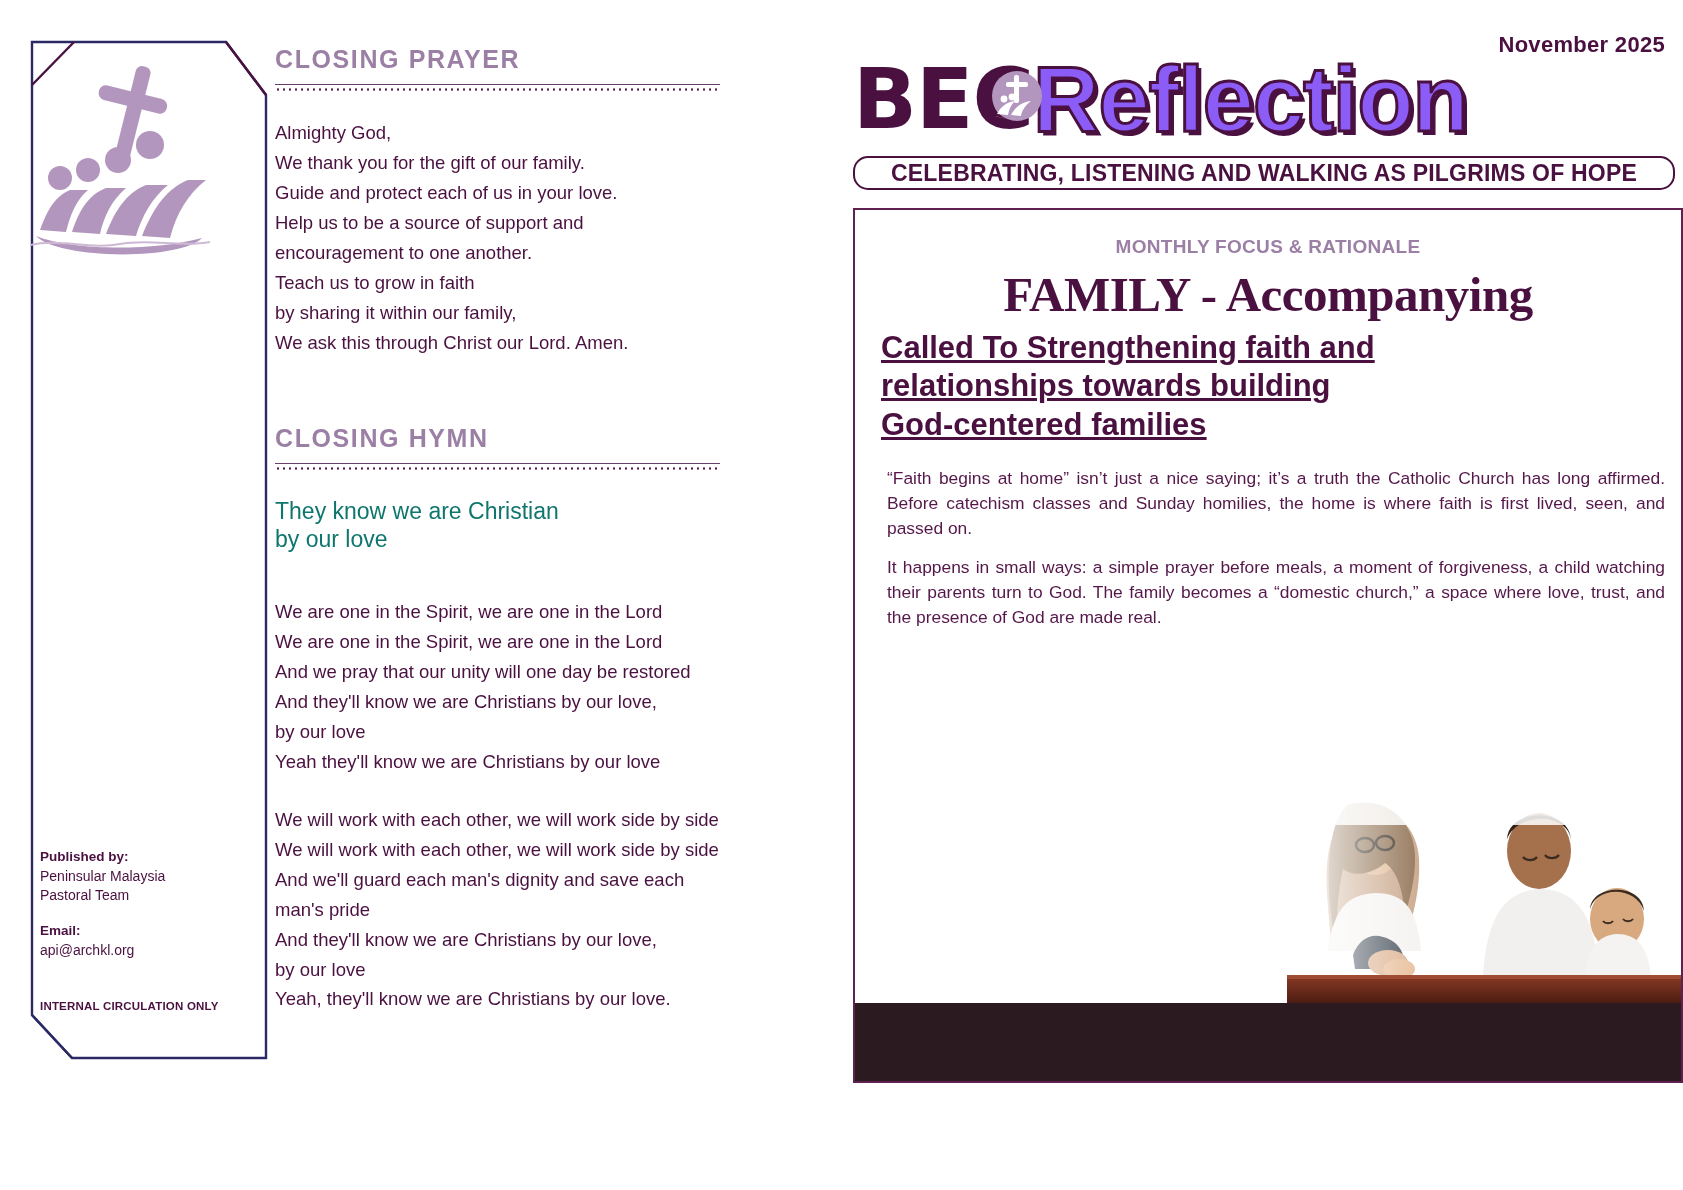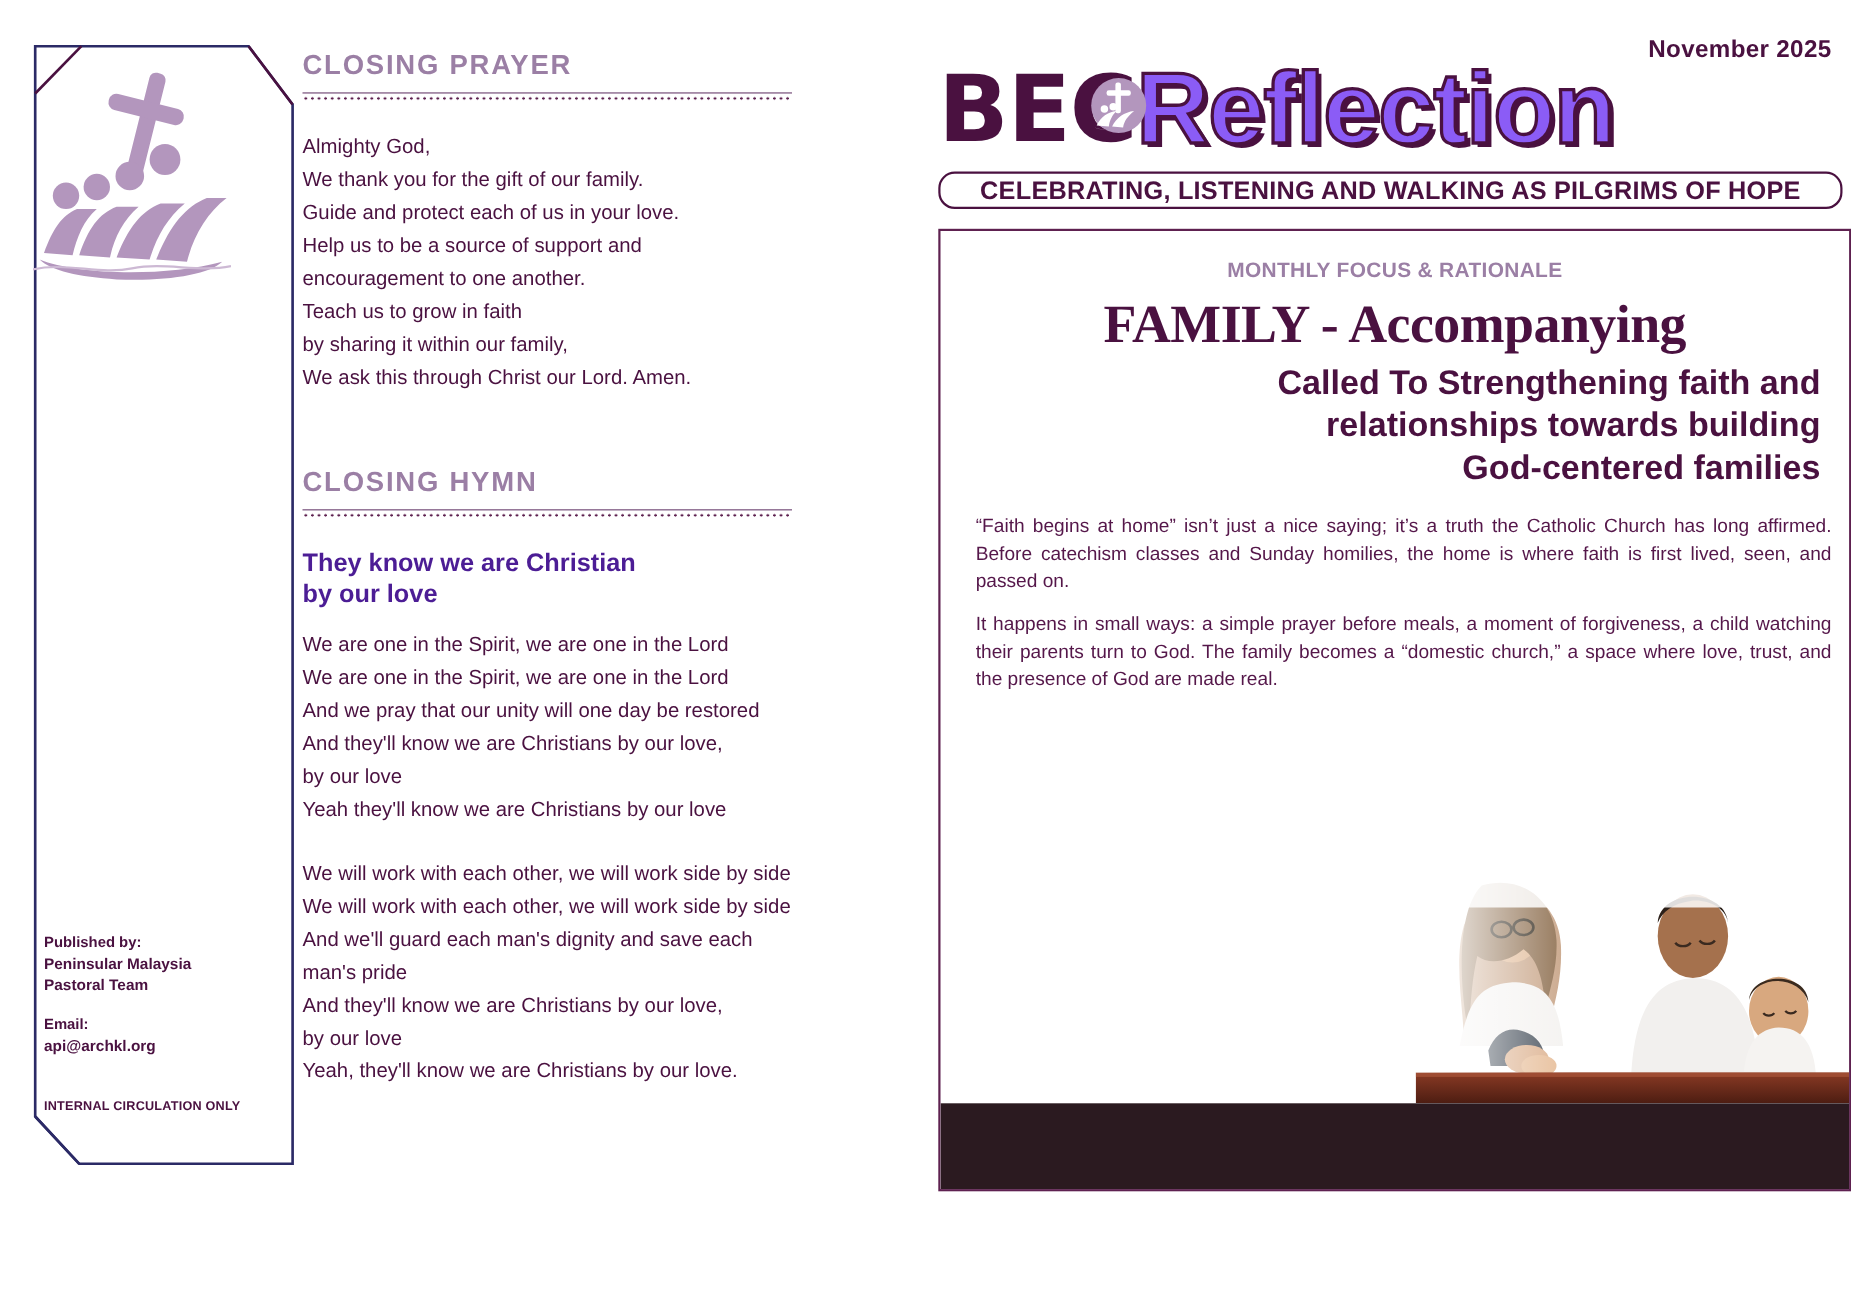--- a/index.html
+++ b/index.html
@@ -20,21 +20,21 @@
     position:absolute; left:30px; top:40px; width:250px; height:1020px;
   }
   .bookmark svg{position:absolute;left:0;top:0;}
   .logo-boat{position:absolute; left:22px; top:55px; width:180px; height:215px;}
 
   .publisher{
     position:absolute; left:40px; top:848px; width:185px;
     color:#4a1140; line-height:1.35;
   }
   .pub-label{font-size:13.5px;font-weight:bold;margin-bottom:1px;}
-  .pub-value{font-size:14px;font-weight:700;}
+  .pub-value{font-size:14px;font-weight:400;}
   .pub-gap{height:17px;}
   .internal{
     position:absolute; left:40px; top:1000px; width:220px;
     font-size:11.5px;font-weight:bold;color:#4a1140;letter-spacing:.2px;
   }
 
   .left-content{
     position:absolute; left:275px; top:45px; width:450px;
   }
   .sec-head{
@@ -51,22 +51,22 @@
   .rule:after{
     content:""; position:absolute; left:0; right:0; top:4px; height:3px;
     background-image:radial-gradient(circle, #5e2150 0 1px, transparent 1.3px);
     background-size:6px 3px; background-repeat:repeat-x;
   }
   .prayer-line, .lyric-line{
     font-size:18.5px; color:#4a1140; line-height:1.62; white-space:pre;
   }
   .blank-line{height:28px;}
   .hymn-title{
-    font-size:23px; font-weight:bold; color:#4c1d95;
-    line-height:1.22; margin:2px 0 18px 0;
+    font-size:23px; font-weight:normal; color:#0f766e;
+    line-height:1.22; margin:2px 0 44px 0;
   }
   .gap-sections{height:66px;}
 
   
   .right-panel{
     position:absolute; left:845px; top:0; width:838px; height:878px;
   }
   .masthead{position:absolute; left:0; top:0; width:838px; height:200px;}
   .issue-date{
     position:absolute; right:18px; top:32px;
@@ -110,22 +110,22 @@
   .focus-kicker{
     text-align:center; color:#9b7fa5; font-weight:bold;
     font-size:19px; letter-spacing:.3px; margin-top:26px;
   }
   .focus-title{
     text-align:center; color:#4a1140; font-weight:bold;
     font-family:"Liberation Serif", serif;
     font-size:49px; letter-spacing:-.5px; margin-top:12px; line-height:1;
   }
   .focus-sub{
-    text-align:right; color:#4a1140; font-weight:bold;
-    font-size:31px; line-height:1.24; margin-top:10px; padding:0 26px;
+    text-align:left; color:#4a1140; font-weight:bold;
+    font-size:31px; line-height:1.24; margin-top:10px; padding:0 26px;text-decoration:underline;
   }
   .body-copy{
     margin:22px 16px 0 32px; color:#55174a;
     font-size:17.4px; line-height:1.42; text-align:justify;
   }
   .body-copy p{margin:0 0 15px 0;}
   .photo-holder{
     position:absolute; right:0; bottom:78px; width:394px; height:224px;
   }
   .dark-band{

